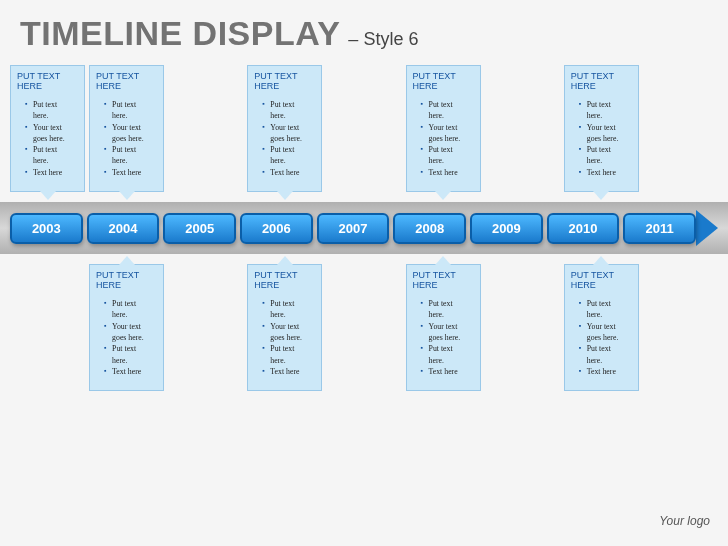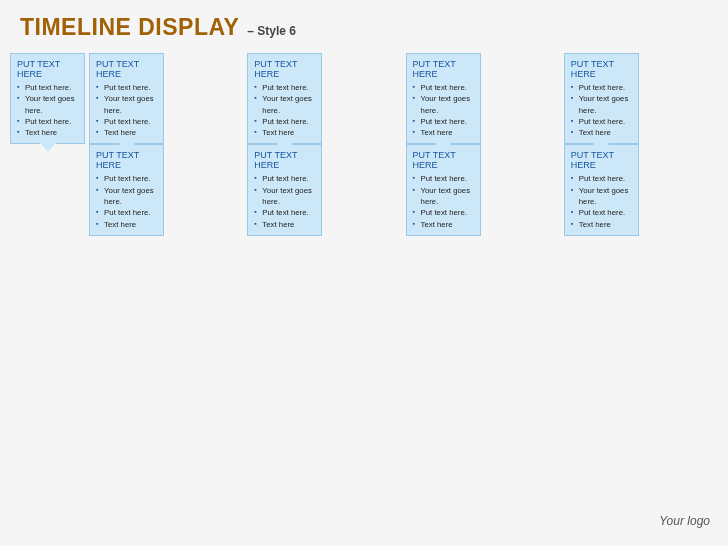--- a/index.html
+++ b/index.html
@@ -20,28 +20,28 @@
     }
 
     
     .header {
       padding: 14px 20px 6px 20px;
       display: flex;
       align-items: baseline;
       gap: 8px;
     }
     .title-main {
-      font-size: 23px;
+      font-size: 34px;
       font-weight: 900;
-      color: #a16207;
+      color: #737373;
       letter-spacing: 0.5px;
     }
     .title-sub {
-      font-size: 12px;
-      font-weight: 700;
+      font-size: 18px;
+      font-weight: 400;
       color: #444;
     }
 
     
     .timeline-bar-wrapper {
       background: linear-gradient(to bottom, #b0b0b0, #d8d8d8, #b0b0b0);
       height: 52px;
       margin: 10px 0;
       position: relative;
       display: flex;
@@ -133,21 +133,22 @@
       font-weight: 400;
       font-size: 9px;
       color: #1755a0;
       text-transform: uppercase;
       margin-bottom: 3px;
     }
 
     .cb ul {
       list-style: none;
       padding: 0;
-      margin: 0;
+      margin: 8px;
+      font-family: Liberation Serif, serif;
     }
     .cb ul li {
       font-size: 7.8px;
       color: #222;
       line-height: 1.45;
       padding-left: 8px;
       position: relative;
     }
     .cb ul li::before {
       content: '▪';
@@ -263,20 +264,34 @@
             <li>Put text here.</li>
             <li>Your text goes here.</li>
             <li>Put text here.</li>
             <li>Text here</li>
           </ul>
         </div>
       </div>
       <div class="top-item" style="visibility: hidden;"></div>
     </div>
 
+  <div class="timeline-bar-wrapper">
+    <div class="timeline-bar-inner" id="year-nodes">
+        <div class="year-node">2003</div>
+        <div class="year-node">2004</div>
+        <div class="year-node">2005</div>
+        <div class="year-node">2006</div>
+        <div class="year-node">2007</div>
+        <div class="year-node">2008</div>
+        <div class="year-node">2009</div>
+        <div class="year-node">2010</div>
+        <div class="year-node">2011</div>
+      </div>
+    <div class="timeline-arrow"></div>
+  </div>
 
   <div class="bottom-section" id="bottom-row">
       <div class="bottom-item" style="visibility: hidden;"></div>
       <div class="bottom-item">
         <div class="cb">
           <div class="cb-title">PUT TEXT HERE</div>
           <ul>
             <li>Put text here.</li>
             <li>Your text goes here.</li>
             <li>Put text here.</li>

